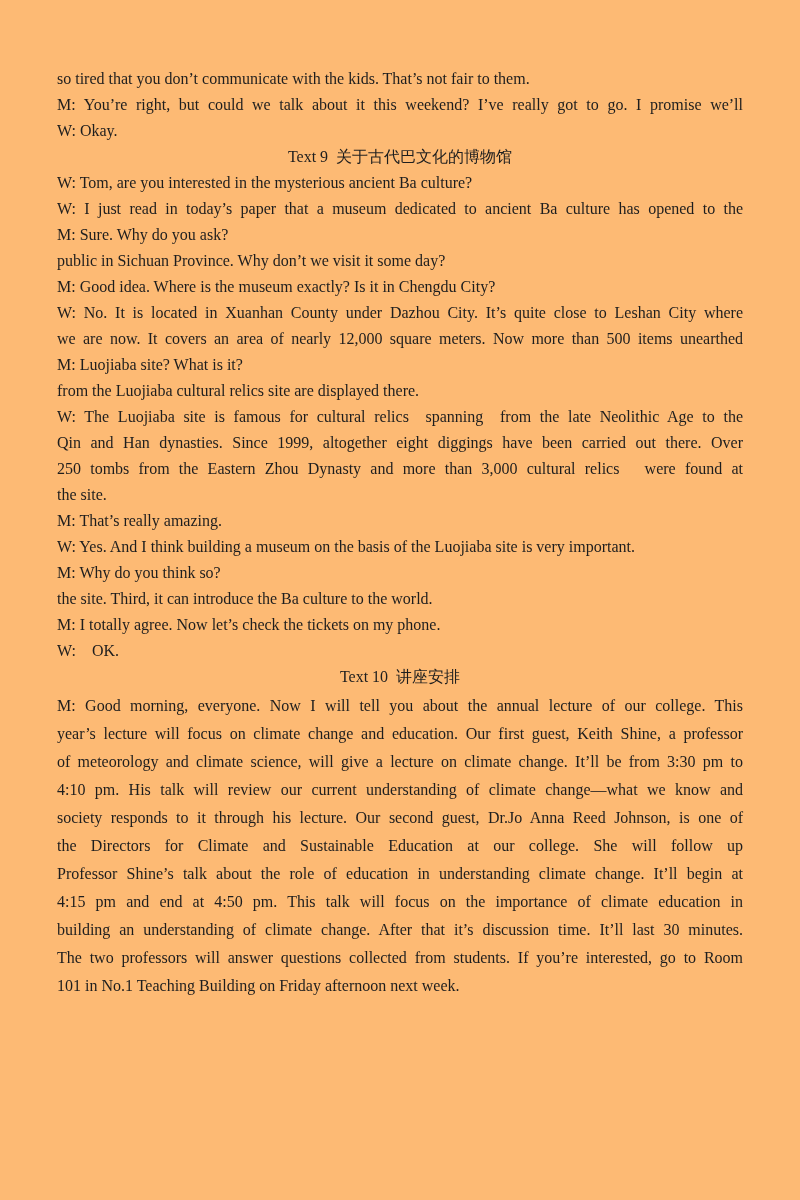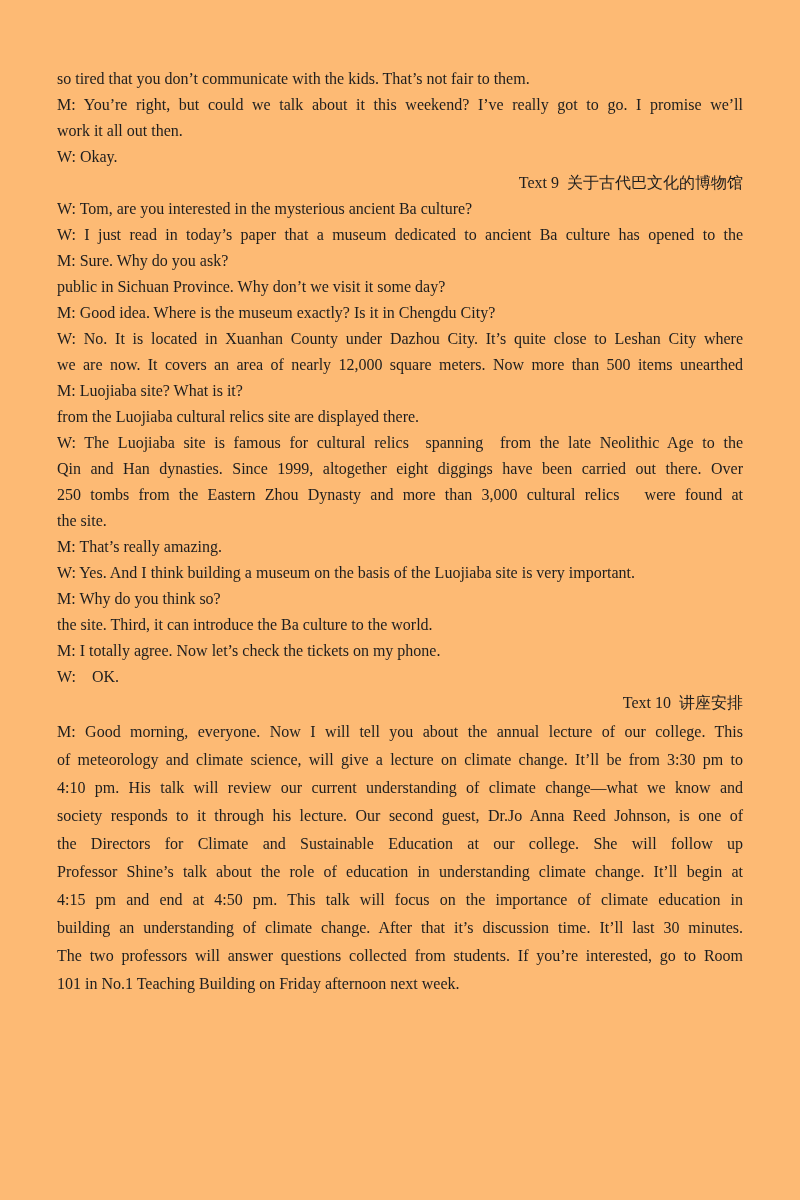--- a/index.html
+++ b/index.html
@@ -30,32 +30,31 @@
   }
   .line {
     white-space: normal;
   }
   .line.j {
     text-align: justify;
     text-align-last: justify;
     -moz-text-align-last: justify;
   }
   .line.heading {
-    text-align: right;
+    text-align: center;
   }
 </style>
 </head>
 <body>
 
 <div class="page" style="background: #fdba74;">
   <div class="transcript" style="color: rgb(30, 30, 30);">
       <div class="section" style="line-height: 26px; margin-top: 0px;">
         <div class="line">so tired that you don’t communicate with the kids. That’s not fair to them.</div>
         <div class="line j">M: You’re right, but could we talk about it this weekend? I’ve really got to go. I promise we’ll</div>
-        <div class="line">work it all out then.</div>
         <div class="line">W: Okay.</div>
         <div class="line heading">Text 9 关于古代巴文化的博物馆</div>
         <div class="line">W: Tom, are you interested in the mysterious ancient Ba culture?</div>
         <div class="line j">W: I just read in today’s paper that a museum dedicated to ancient Ba culture has opened to the</div>
         <div class="line">M: Sure. Why do you ask?</div>
         <div class="line">public in Sichuan Province. Why don’t we visit it some day?</div>
         <div class="line">M: Good idea. Where is the museum exactly? Is it in Chengdu City?</div>
         <div class="line j">W: No. It is located in Xuanhan County under Dazhou City. It’s quite close to Leshan City where</div>
         <div class="line j">we are now. It covers an area of nearly 12,000 square meters. Now more than 500 items unearthed</div>
         <div class="line">M: Luojiaba site? What is it?</div>
@@ -67,20 +66,21 @@
         <div class="line">M: That’s really amazing.</div>
         <div class="line">W: Yes. And I think building a museum on the basis of the Luojiaba site is very important.</div>
         <div class="line">M: Why do you think so?</div>
         <div class="line">the site. Third, it can introduce the Ba culture to the world.</div>
         <div class="line">M: I totally agree. Now let’s check the tickets on my phone.</div>
         <div class="line">W: OK.</div>
         <div class="line heading">Text 10 讲座安排</div>
       </div>
       <div class="section" style="line-height: 28px; margin-top: 2px;">
         <div class="line j">M: Good morning, everyone. Now I will tell you about the annual lecture of our college. This</div>
+        <div class="line j">year’s lecture will focus on climate change and education. Our first guest, Keith Shine, a professor</div>
         <div class="line j">of meteorology and climate science, will give a lecture on climate change. It’ll be from 3:30 pm to</div>
         <div class="line j">4:10 pm. His talk will review our current understanding of climate change—what we know and</div>
         <div class="line j">society responds to it through his lecture. Our second guest, Dr.Jo Anna Reed Johnson, is one of</div>
         <div class="line j">the Directors for Climate and Sustainable Education at our college. She will follow up</div>
         <div class="line j">Professor Shine’s talk about the role of education in understanding climate change. It’ll begin at</div>
         <div class="line j">4:15 pm and end at 4:50 pm. This talk will focus on the importance of climate education in</div>
         <div class="line j">building an understanding of climate change. After that it’s discussion time. It’ll last 30 minutes.</div>
         <div class="line j">The two professors will answer questions collected from students. If you’re interested, go to Room</div>
         <div class="line">101 in No.1 Teaching Building on Friday afternoon next week.</div>
       </div>

